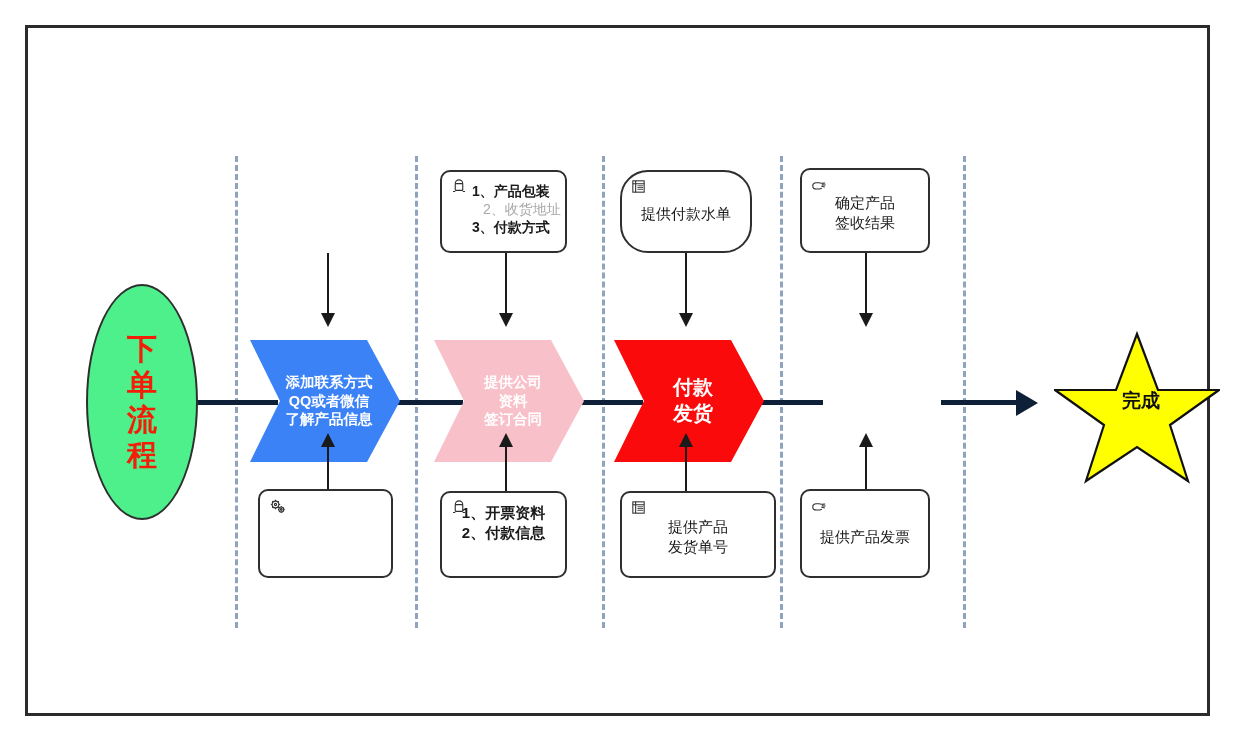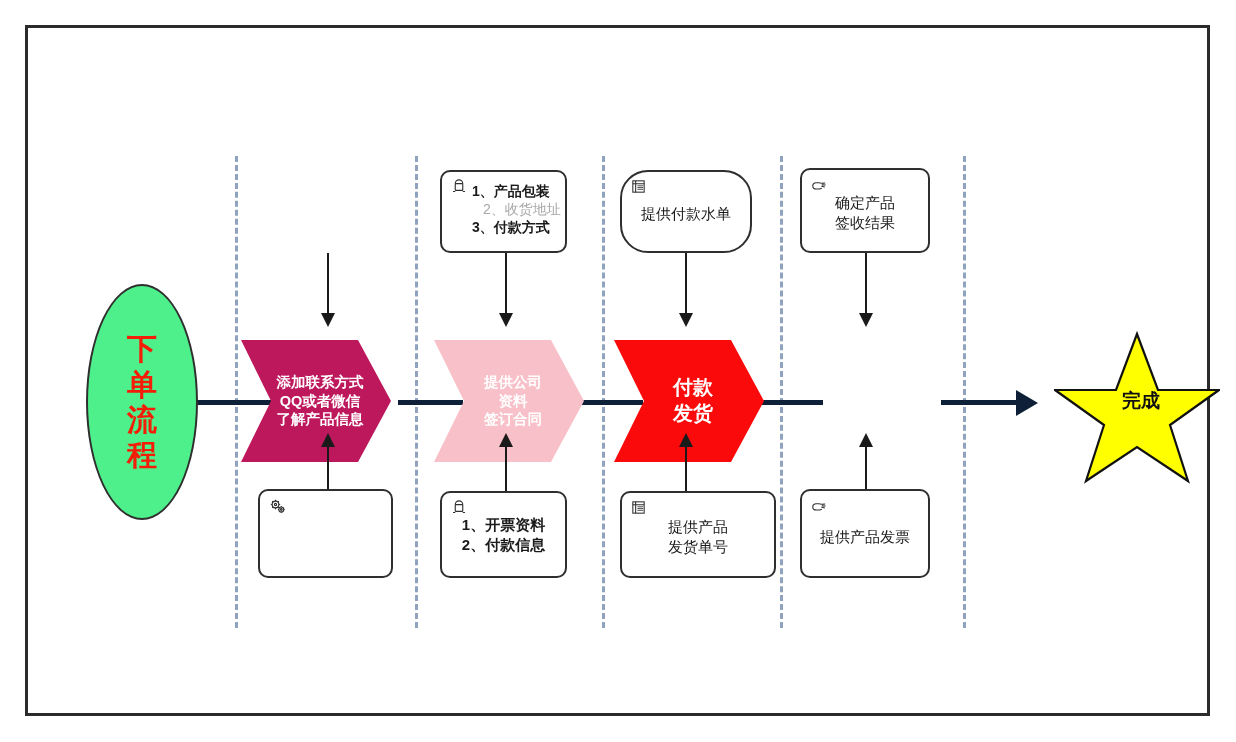--- a/index.html
+++ b/index.html
@@ -181,21 +181,21 @@
     <div class="spine" style="left:913px; width:78px;"></div>
     <div class="spine-head" style="left:988px;"></div>
 
     <div id="start-ellipse">
       <div class="vtext">下单流程</div>
     </div>
 
     <div class="vconn" style="left:299px; top:225px; height:62px;"></div>
     <div class="vhead-down" style="left:293px; top:285px;"></div>
 
-    <div class="chevron" style="left:213px; background:#be185d;">
+    <div class="chevron" style="left:222px; background:#3b82f6;">
       <div class="ctext">
         <span class="ln">添加联系方式</span>
         <span class="ln">QQ或者微信</span>
         <span class="ln">了解产品信息</span>
       </div>
     </div>
 
     <div class="vhead-up" style="left:293px; top:405px;"></div>
     <div class="vconn" style="left:299px; top:418px; height:53px;"></div>
     <div class="infobox" style="left:230px; top:461px; width:135px; height:89px;">
@@ -245,21 +245,21 @@
     <div class="infobox" style="left:412px; top:463px; width:127px; height:87px;">
       <span class="ib-icon">
         <svg viewBox="0 0 24 24" width="18" height="18">
           <g fill="none" stroke="#2f2f2f" stroke-width="1.5">
             <path d="M7 7.5a5 5 0 0 1 10 0"></path>
             <rect x="7" y="7.5" width="10" height="9" rx="1"></rect>
             <path d="M4 18h3M17 18h3"></path>
           </g>
         </svg>
       </span>
-      <div class="ib-body" style="margin-top:16px; font-size:15px;">
+      <div class="ib-body" style="margin-top:4px; font-size:15px;">
         <span class="ln bold">1、开票资料</span>
         <span class="ln bold">2、付款信息</span>
       </div>
     </div>
 
     <div class="infobox" style="left:592px; top:142px; width:132px; height:83px;border-radius:28px;">
       <span class="ib-icon">
         <svg viewBox="0 0 24 24" width="17" height="17">
           <g fill="none" stroke="#2f2f2f" stroke-width="1.5">
             <rect x="4" y="4" width="16" height="16"></rect>

